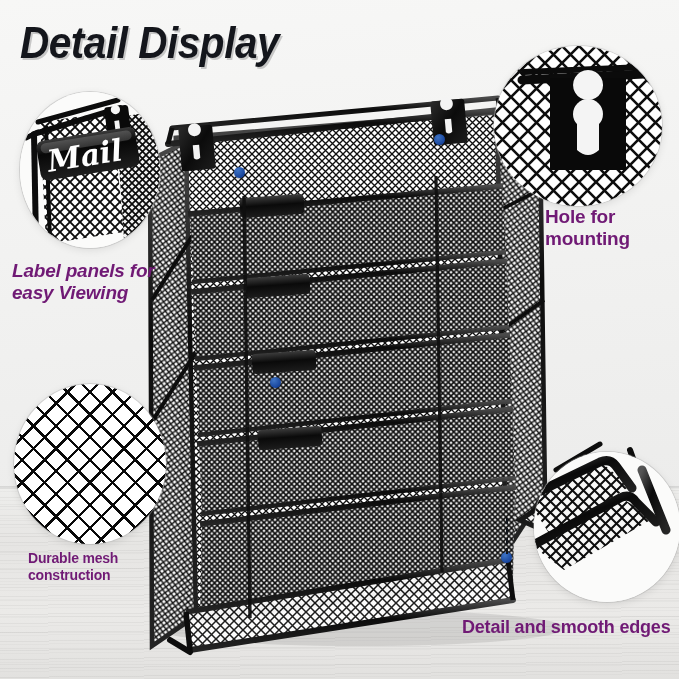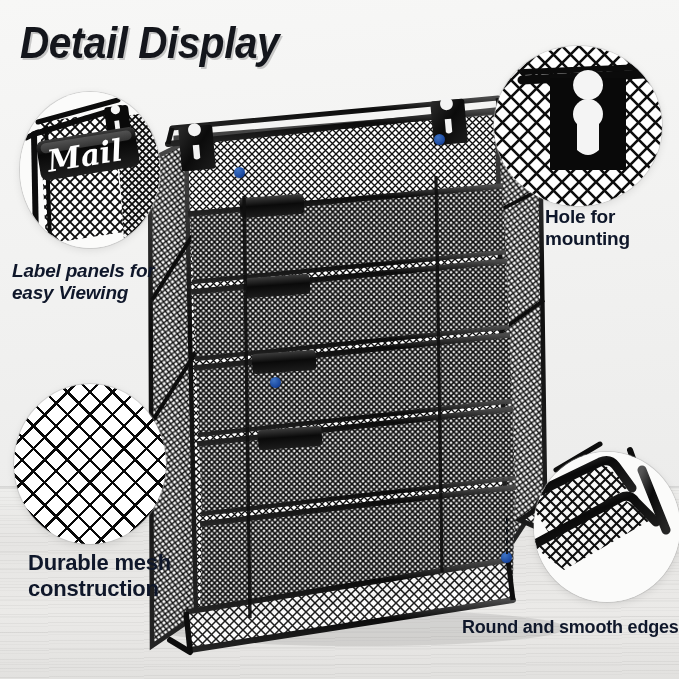--- a/index.html
+++ b/index.html
@@ -43,28 +43,28 @@
     color:#14161c;
     transform:scaleX(0.92);transform-origin:left top;
     text-shadow:2px 2px 0 rgba(160,160,160,0.55);
     white-space:nowrap;
   }
 
   
   .callout-label{
     position:absolute;
     font-weight:bold;
-    color:#0f172a;
+    color:#701a75;
     line-height:1.18;
     white-space:pre-line;
     letter-spacing:-0.2px;
   }
   #label-mail{left:12px;top:260px;font-size:19px;font-style:italic;}
   #label-hole{left:545px;top:206px;font-size:19px;}
-  #label-mesh{left:28px;top:550px;font-size:22px;}
+  #label-mesh{left:28px;top:550px;font-size:14px;}
   #label-edges{left:462px;top:617px;font-size:18px;}
 
   
   .detail-circle{
     position:absolute;border-radius:50%;overflow:hidden;
     background:#fbfbfa;
     box-shadow:0 0 0 1px rgba(175,175,175,0.45), 0 2px 9px rgba(0,0,0,0.10);
   }
   #circle-mail{left:20px;top:92px;width:140px;height:156px;}
   #circle-hole{left:494px;top:46px;width:168px;height:160px;}
@@ -341,15 +341,15 @@
   <div class="dot" style="left:270px;top:377px;"></div>
   <div class="dot" style="left:501px;top:552px;"></div>
   <div class="dash-v" style="left:506px;top:518px;height:36px;"></div>
 
   <div class="callout-label" id="label-mail">Label panels for
 easy Viewing</div>
   <div class="callout-label" id="label-hole">Hole for
 mounting</div>
   <div class="callout-label" id="label-mesh">Durable mesh
 construction</div>
-  <div class="callout-label" id="label-edges">Round and smooth edges</div>
+  <div class="callout-label" id="label-edges">Detail and smooth edges</div>
 
 </div>
 
 </body></html>

